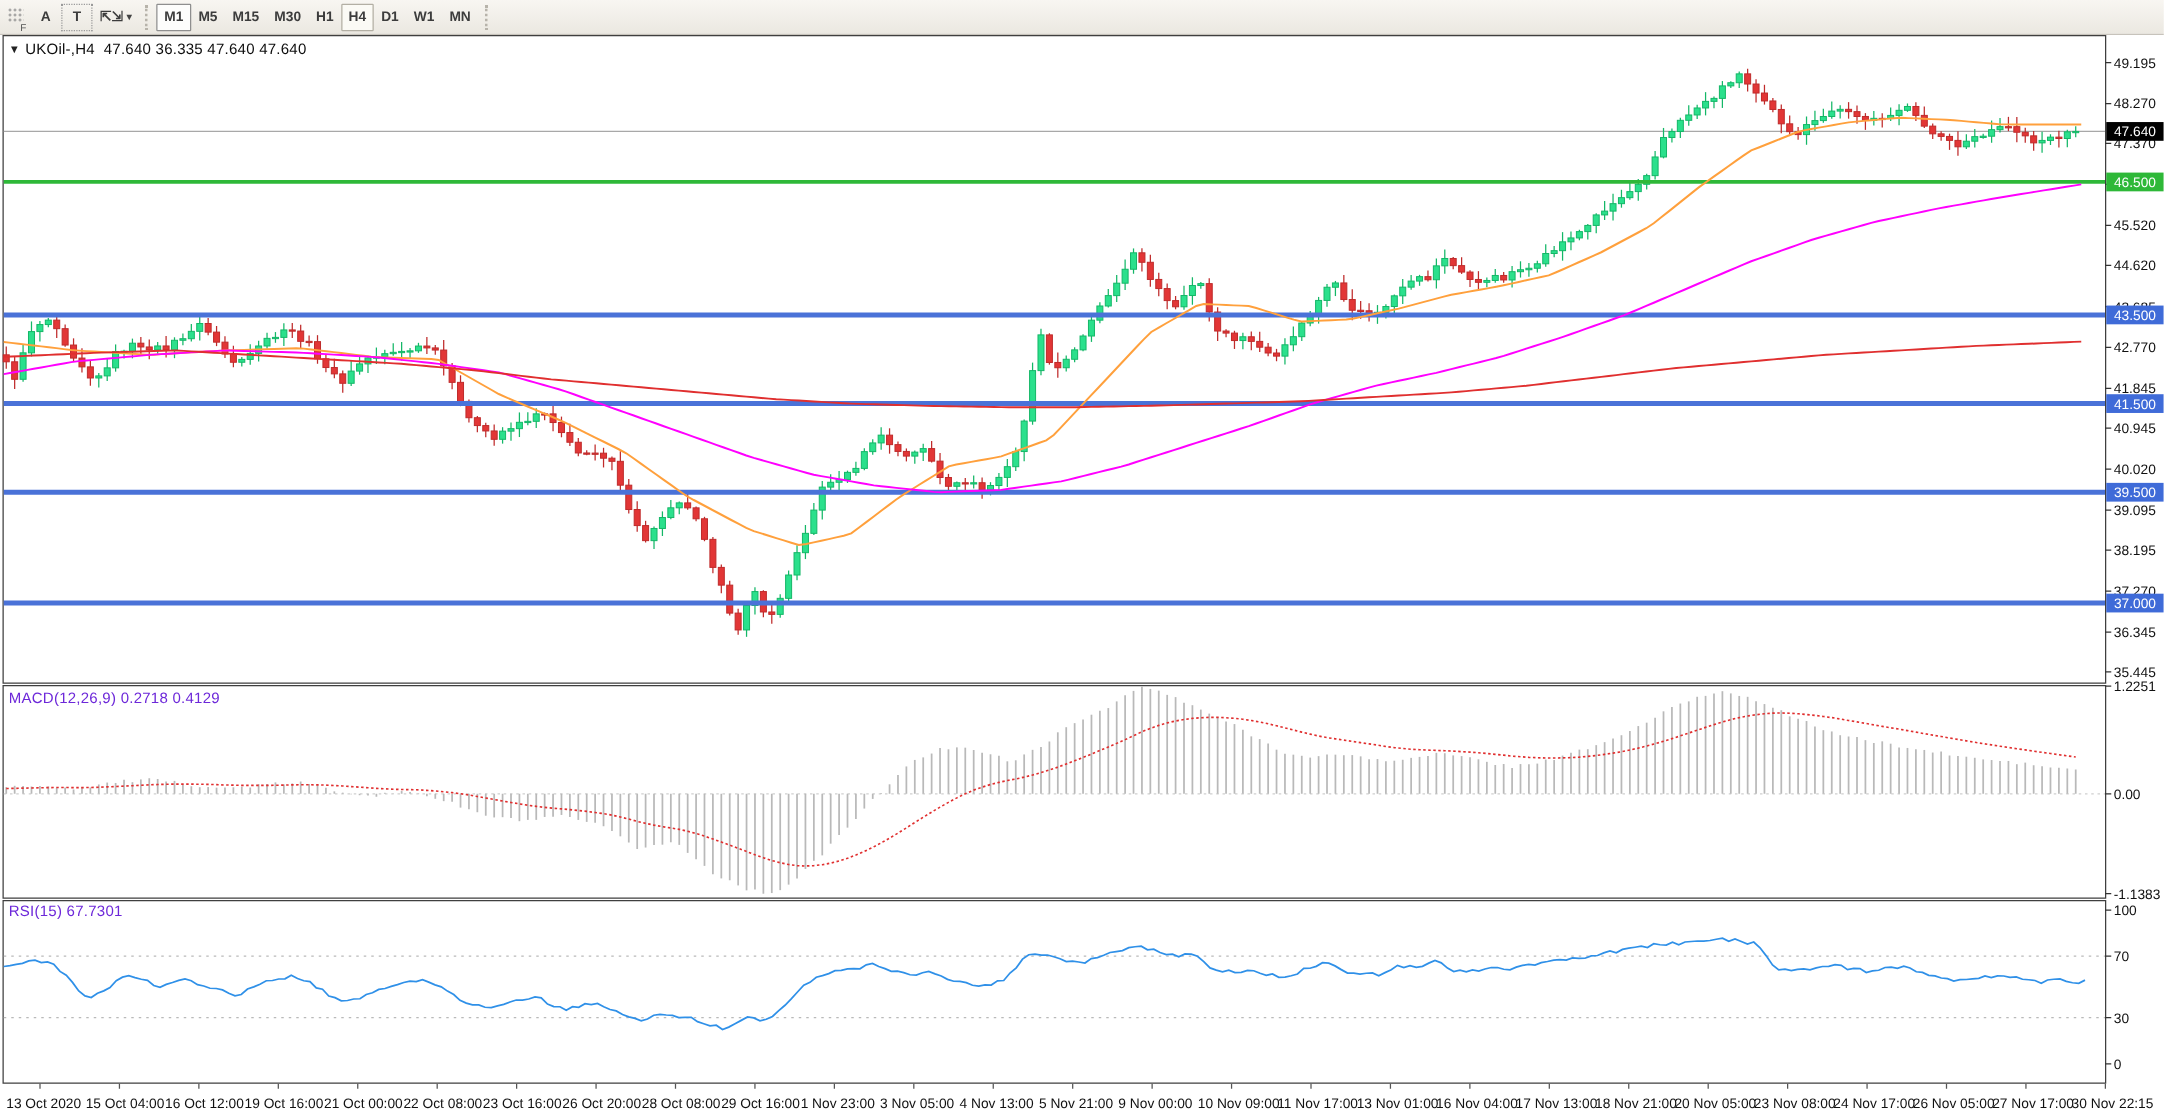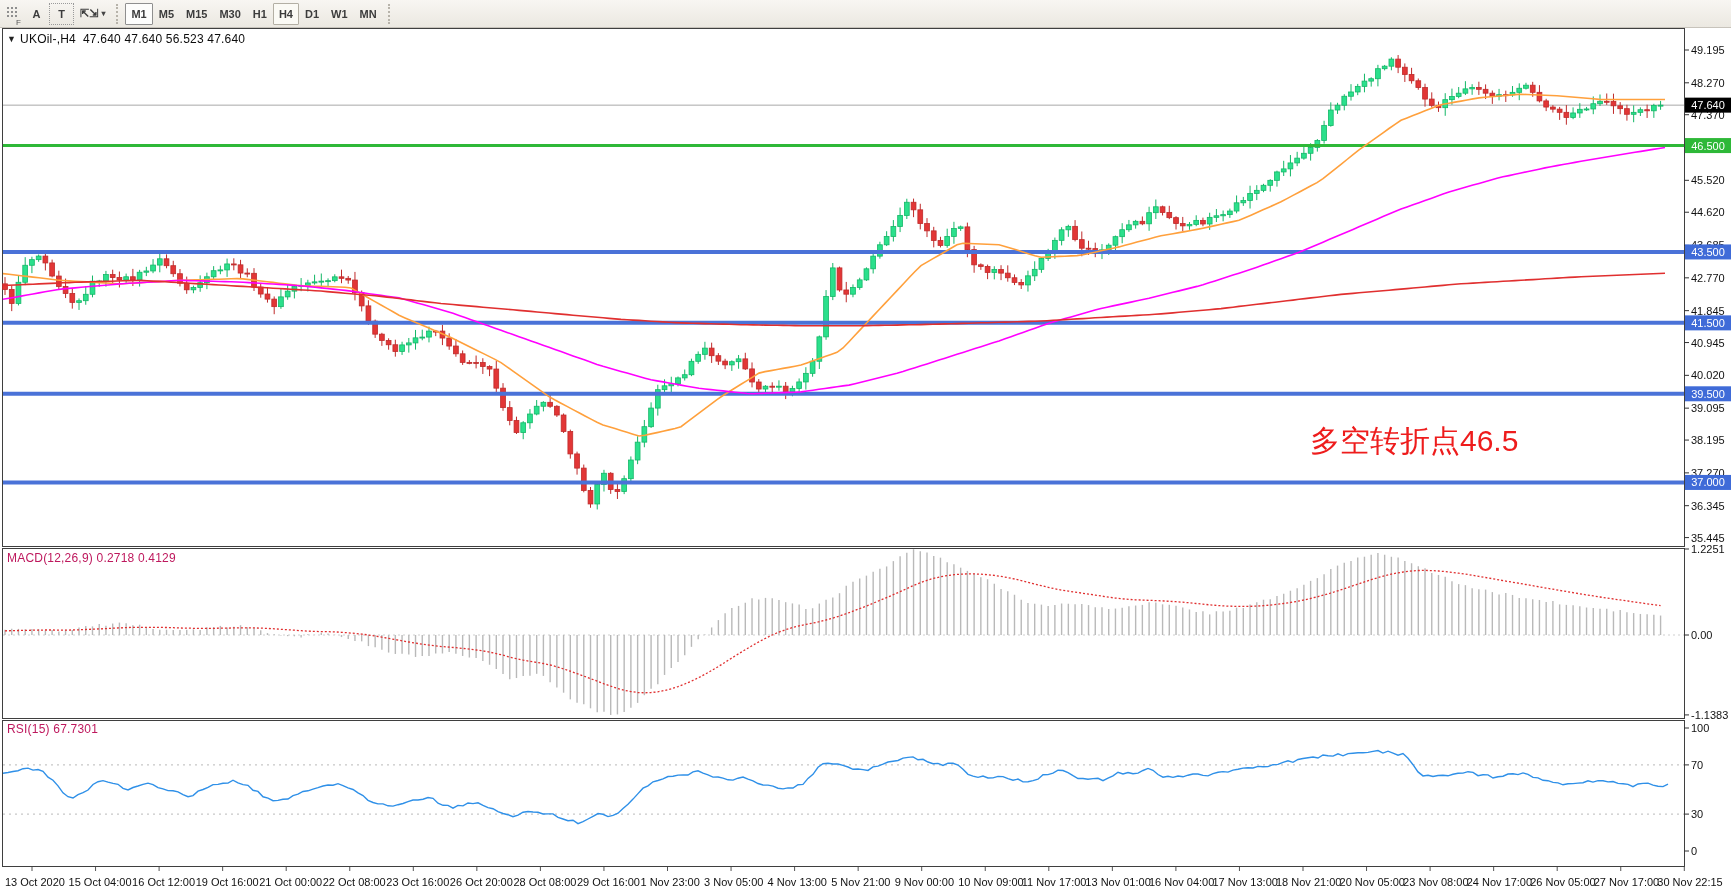--- a/index.html
+++ b/index.html
@@ -10,21 +10,21 @@
   .grip .dots{position:absolute;top:3px;left:2px;width:13px;height:12px;background-image:radial-gradient(#8f8f8f 1px,transparent 1.05px);background-size:4px 4px}
   .grip .f{position:absolute;bottom:-2px;right:0;font-size:8px;color:#555}
   .tb-btn{height:22px;min-width:25px;padding:0 5px;display:flex;align-items:center;justify-content:center;font-size:11px;font-weight:bold;color:#3c3c3c;background:transparent;border:1px solid transparent;cursor:pointer;font-family:"Liberation Sans",sans-serif}
   .tb-btn.pressed{background:#fdfdfc;border:1px solid #8f8f8f;border-radius:1px}
   .tb-btn.active{background:#fbfaf5;border:1px solid #b3afa4;border-radius:1px}
   .tb-btn .caret{font-size:8px;margin-left:3px;color:#444}
   .tb-btn.dotted{border:1px dotted #9a9a9a}
   .tb-sep{width:4px;height:20px;border-left:2px dotted #b7b3aa;margin:0 5px}
   .chart-title{position:absolute;top:32px;left:7px;font-size:12px;color:#0c0c0c;z-index:3;letter-spacing:.2px}
   .chart-title .tri{font-size:9px;margin-right:4px;vertical-align:1px;color:#222}
-  .panel-label{position:absolute;left:7px;font-size:12px;color:#be185d;z-index:3;letter-spacing:.2px}
+  .panel-label{position:absolute;left:7px;font-size:12px;color:#6d28d9;z-index:3;letter-spacing:.2px}
   .panel-label.macd{top:551px}
   .panel-label.rsi{top:722px}
   .annotation{position:absolute;left:1310px;top:421px;font-size:30px;z-index:3;white-space:nowrap}
   svg{position:absolute;top:0;left:0}
   svg text{font-family:"Liberation Sans",sans-serif}
 </style>
 </head>
 <body>
 
 <div class="app">
@@ -957,25 +957,24 @@
       <button class="tb-btn">M30</button>
       <button class="tb-btn">H1</button>
       <button class="tb-btn active">H4</button>
       <button class="tb-btn">D1</button>
       <button class="tb-btn">W1</button>
       <button class="tb-btn">MN</button>
       <div class="tb-sep"></div>
     </div>
 
   <div class="chart-title">
-    <span class="tri">▼</span><span>UKOil-,H4</span>&nbsp;&nbsp;<span>47.640 47.640 56.523 47.640</span>
+    <span class="tri">▼</span><span>UKOil-,H4</span>&nbsp;&nbsp;<span>47.640 36.335 47.640 47.640</span>
   </div>
 
   <div class="panel-label macd">
     <span>MACD(12,26,9)</span>&nbsp;<span>0.2718 0.4129</span>
   </div>
 
   <div class="panel-label rsi">
     <span>RSI(15)</span>&nbsp;<span>67.7301</span>
   </div>
 
-  <div class="annotation" id="annotation" style="color: rgb(238, 28, 28);">多空转折点46.5</div>
 </div>
 
 </body></html>

